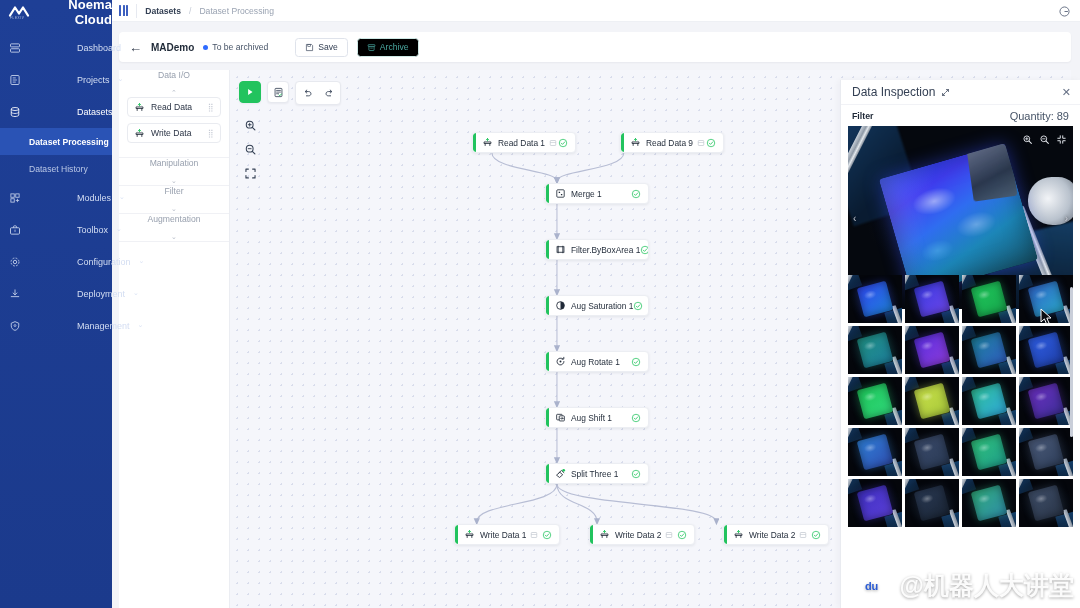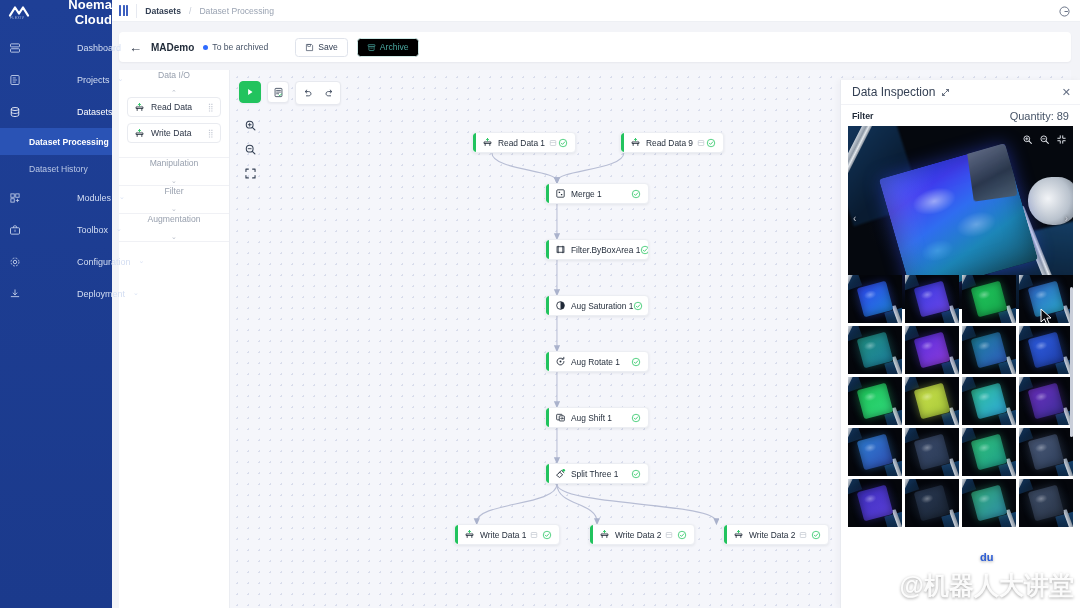--- a/index.html
+++ b/index.html
@@ -257,24 +257,24 @@
   .scroll-track {
     position: absolute; right: 0px; top: 0; width: 3px; bottom: 0;
   }
   .scroll-thumb {
     position: absolute; right: 0; top: 12px; width: 3px; height: 150px;
     background: #c9ced9; border-radius: 2px;
   }
 
   .watermark {
     position: absolute; right: 6px; bottom: 6px; z-index: 30;
-    display: flex; align-items: center; gap: 0;
+    display: flex; align-items: center; gap: 16px;
     font-size: 25px; color: rgba(255,255,255,.93); font-weight: 700;
     text-shadow: 0 1px 3px rgba(0,0,0,.35);
-    pointer-events: none; white-space: nowrap; flex-direction: column;
+    pointer-events: none; white-space: nowrap;
   }
   .watermark .wm-logo {
     width: 24px; height: 24px; border-radius: 50%;
     background: rgba(255,255,255,.9);
     display:flex;align-items:center;justify-content:center;
     font-size: 11px; color:#2b5cd6; font-weight:700;
   }
   .cursor-ptr { position: absolute; z-index: 40; pointer-events: none; }
 </style>
 </head>
@@ -375,20 +375,30 @@
         <span class="ico">
           <svg width="12" height="12" viewBox="0 0 16 16">
               <path d="M8 2.5v6.5M5.4 6.6 8 9.2l2.6-2.6" stroke="#cdd8ef" stroke-width="1.2" fill="none" stroke-linecap="round" stroke-linejoin="round"></path>
               <path d="M3 11.5h10" stroke="#cdd8ef" stroke-width="1.2" stroke-linecap="round"></path>
             </svg>
         </span>
         <span class="lbl">Deployment</span>
         <span class="chev">⌄</span>
       </div>
 
+      <div class="nav-item">
+        <span class="ico">
+          <svg width="12" height="12" viewBox="0 0 16 16">
+              <path d="M8 2.2 13 4.3v3.4c0 3-2.1 5.4-5 6.1-2.9-.7-5-3.1-5-6.1V4.3L8 2.2z" stroke="#cdd8ef" stroke-width="1.2" fill="none" stroke-linejoin="round"></path>
+              <circle cx="8" cy="7.4" r="1.3" stroke="#cdd8ef" stroke-width="1" fill="none"></circle>
+            </svg>
+        </span>
+        <span class="lbl">Management</span>
+        <span class="chev">⌄</span>
+      </div>
 
     </nav>
   </aside>
 
   <section class="main">
 
     <div class="topbar">
       <span class="grip">
           <i></i>
           <i></i>

